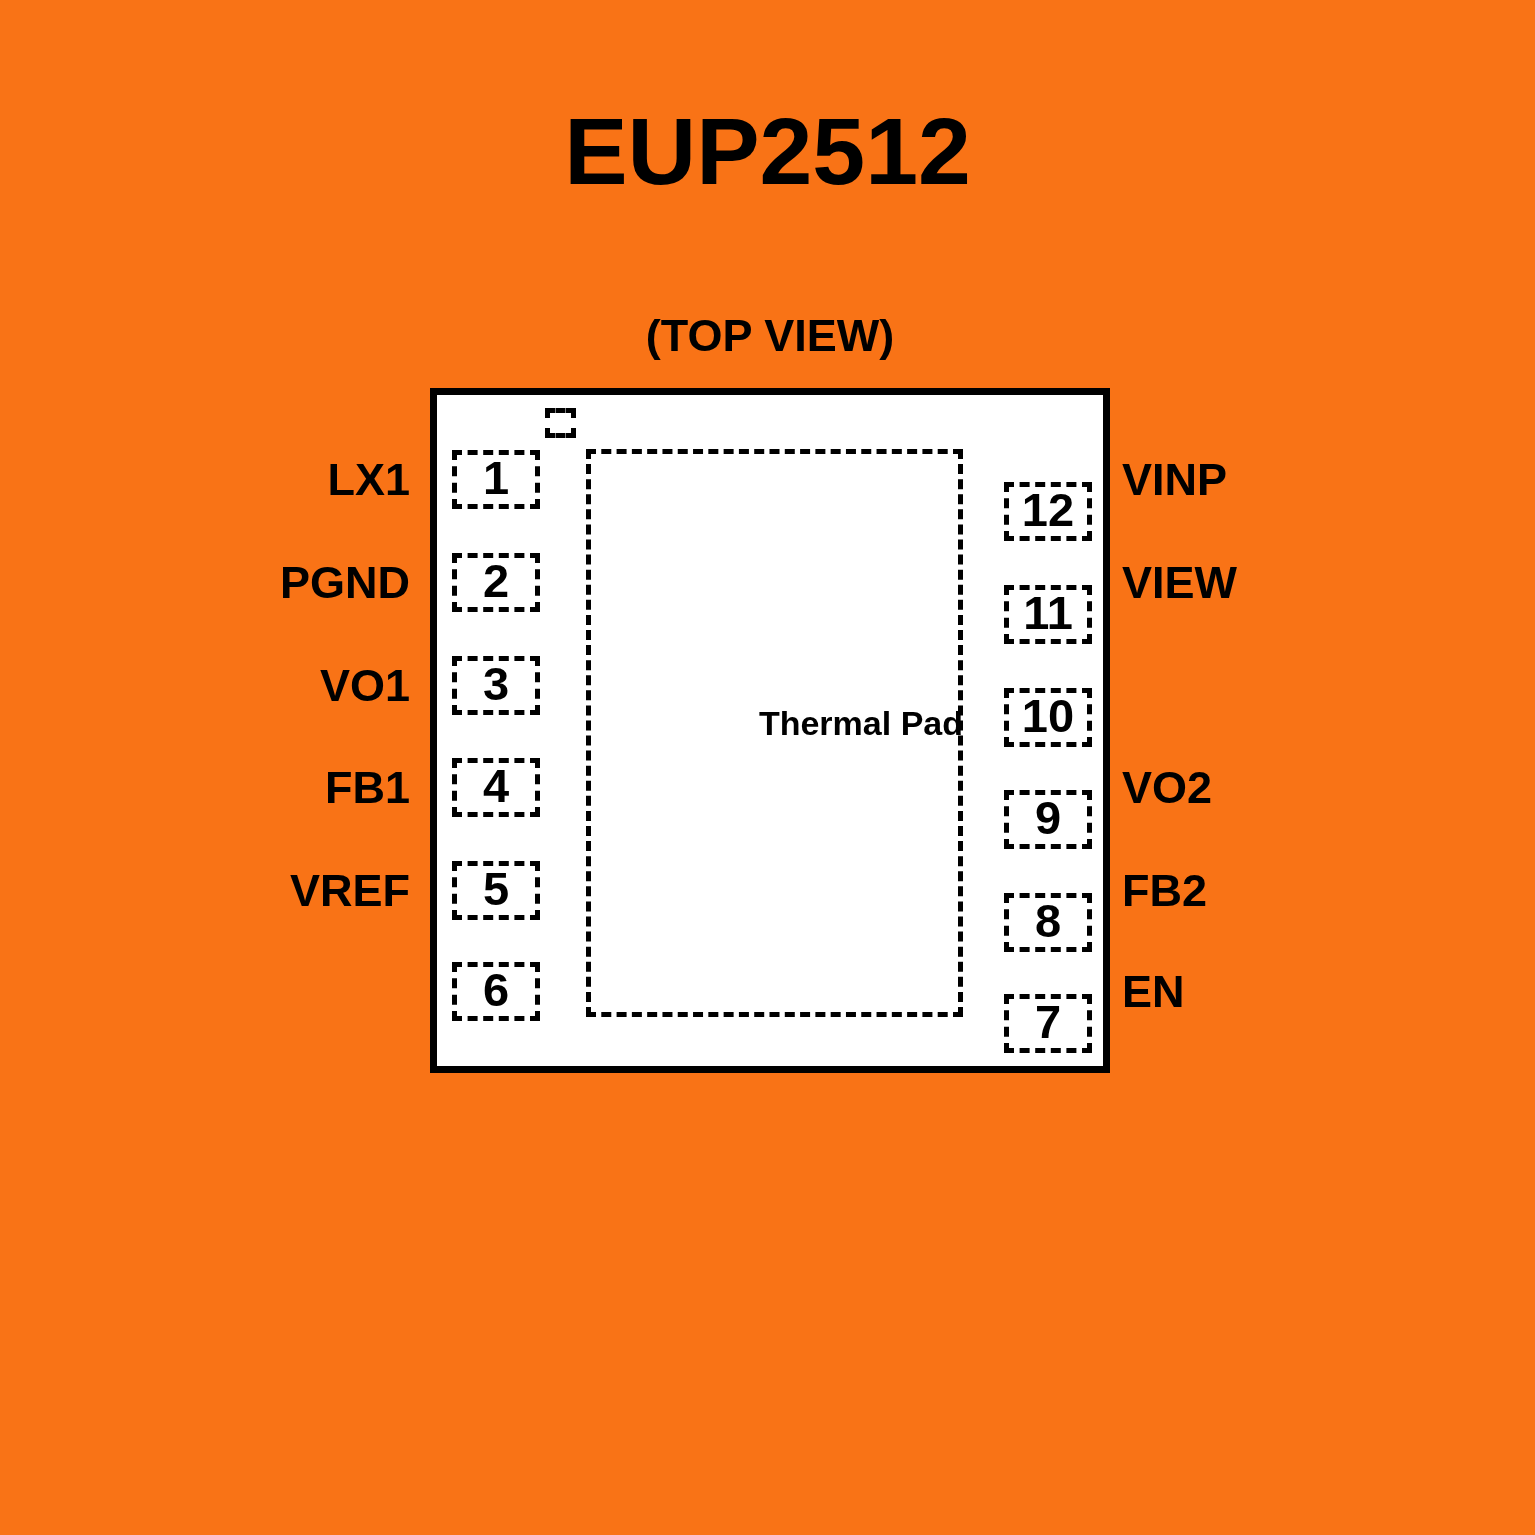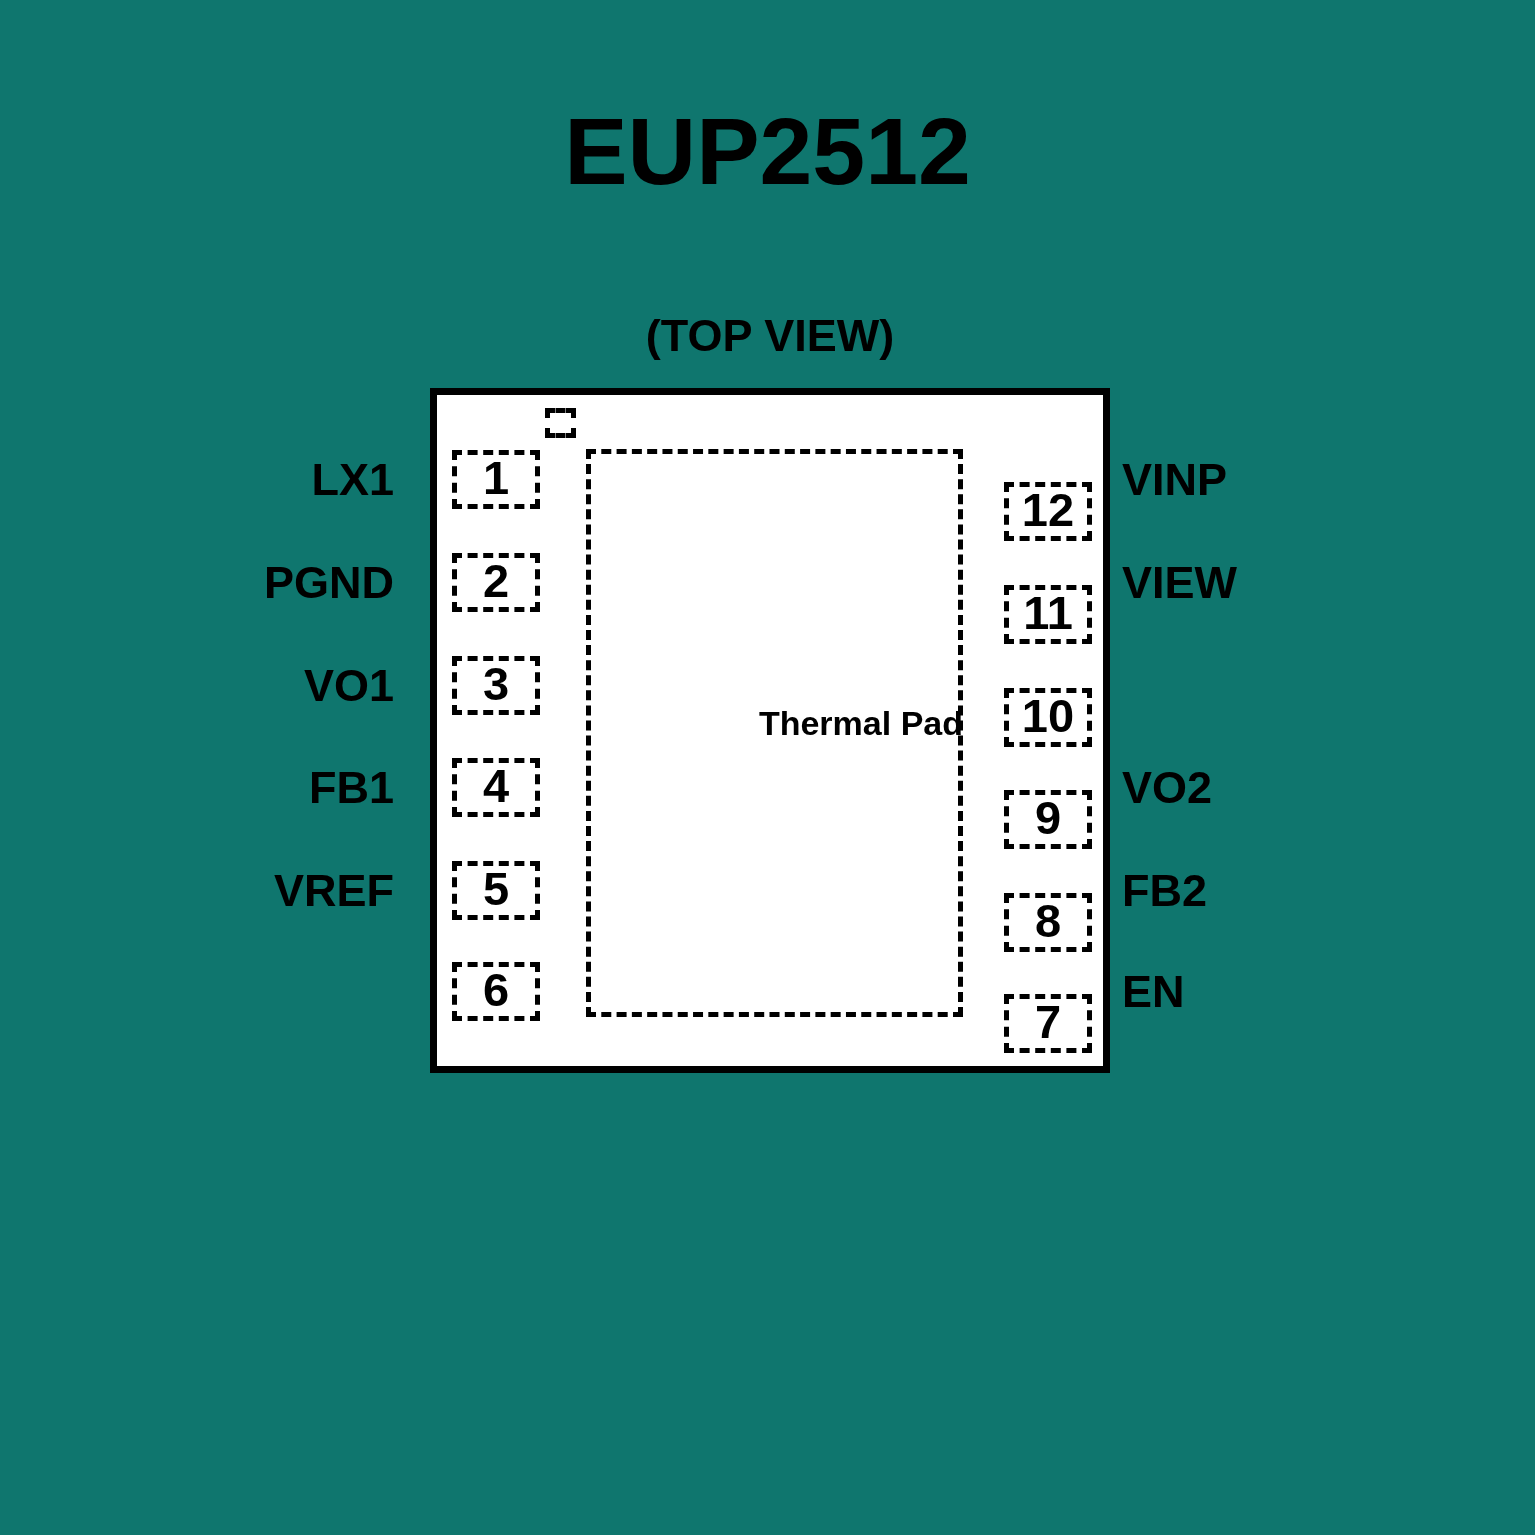--- a/index.html
+++ b/index.html
@@ -5,21 +5,21 @@
 <style>
   html, body {
     margin: 0;
     padding: 0;
     background: #ffffff;
   }
   #canvas {
     position: relative;
     width: 1535px;
     height: 1535px;
-    background: #0f766e;
+    background: #f97316;
     font-family: "Liberation Sans", sans-serif;
     color: #000000;
     overflow: hidden;
   }
 
   
   #part-title {
     position: absolute;
     left: 0;
     top: 104px;
@@ -114,21 +114,21 @@
     position: absolute;
     font-size: 45px;
     font-weight: bold;
     line-height: 1;
     white-space: nowrap;
     height: 59px;
     display: flex;
     align-items: center;
   }
   .pin-label.left {
-    left: 134px;
+    left: 150px;
     width: 260px;
     justify-content: flex-end;
     text-align: center;
   }
   .pin-label.right {
     left: 1122px;
     width: 300px;
     justify-content: flex-start;
     text-align: left;
   }

